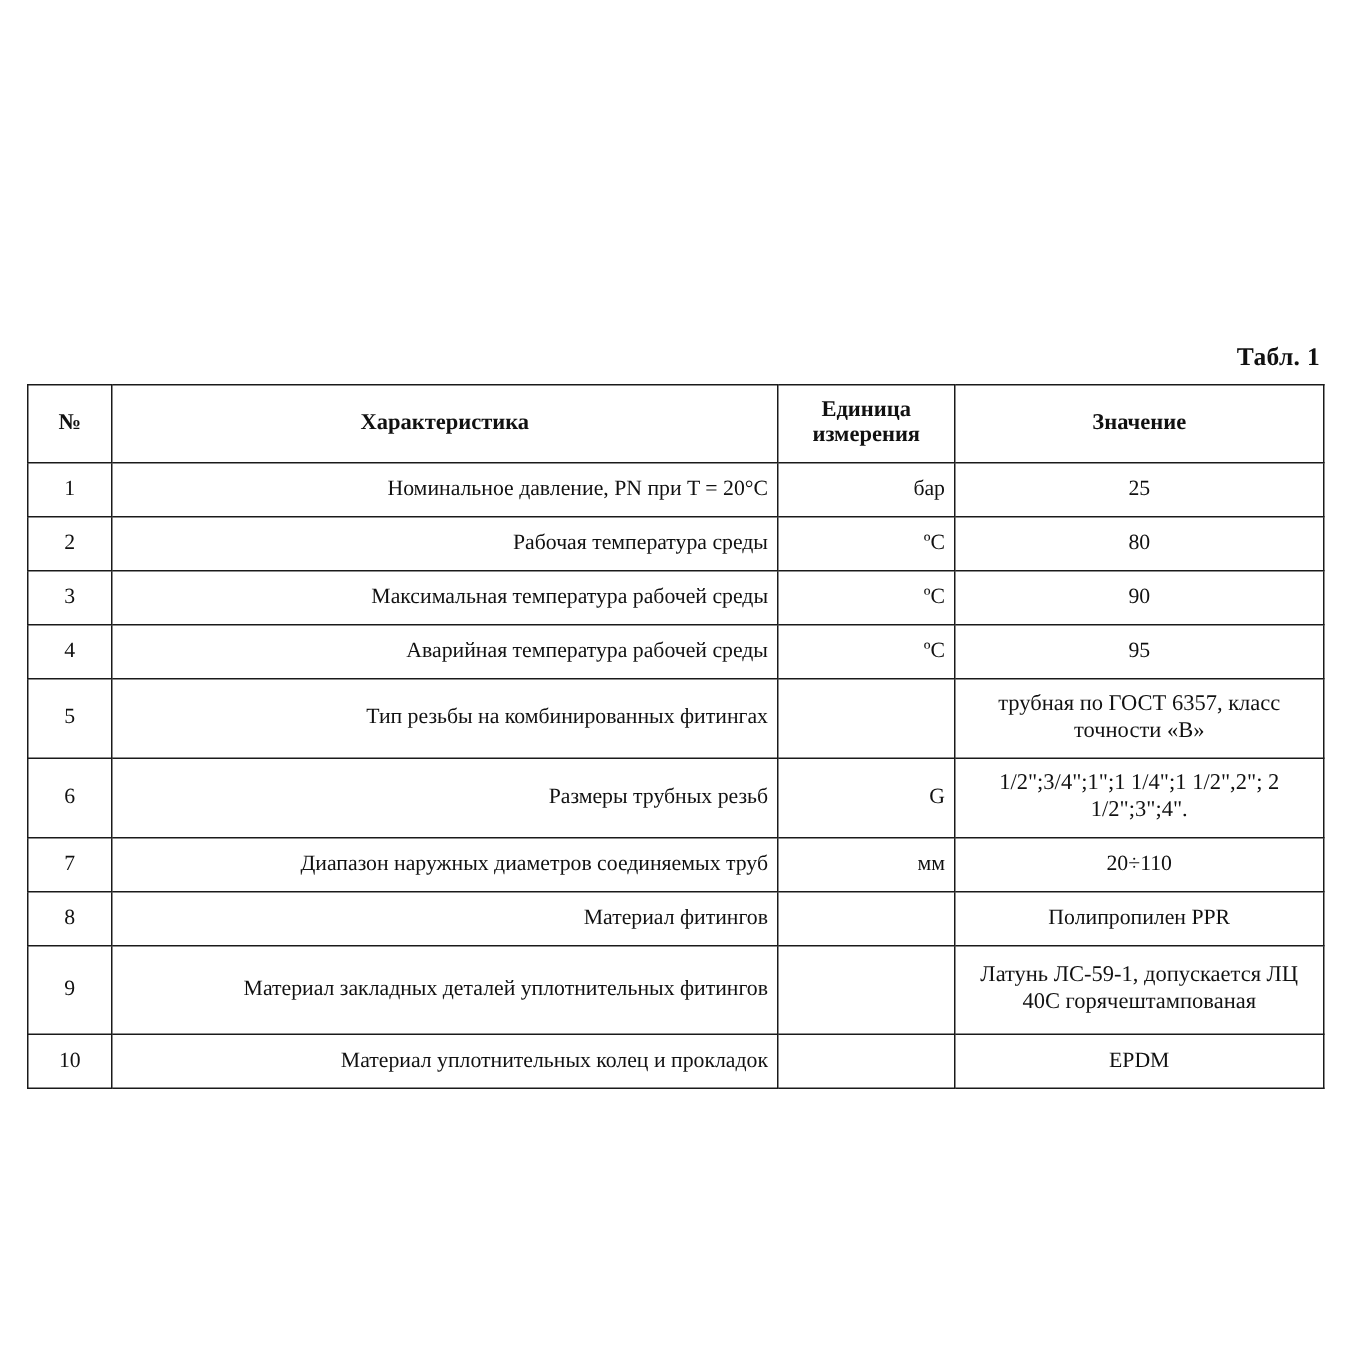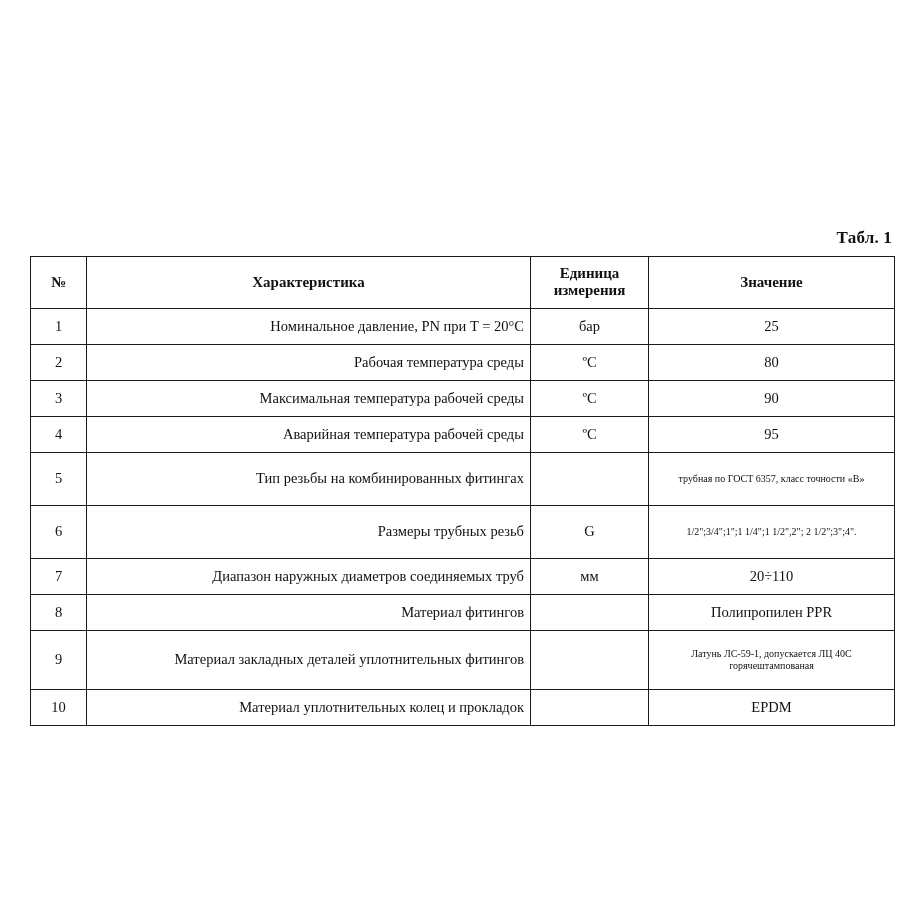--- a/index.html
+++ b/index.html
@@ -15,21 +15,21 @@
     overflow: hidden;
   }
   .page {
     position: relative;
     width: 900px;
     height: 900px;
     box-sizing: border-box;
   }
   .doc-wrap {
     position: absolute;
-    left: 30px;
+    left: 18px;
     top: 228px;
     width: 864px;
   }
   .table-caption {
     text-align: right;
     font-weight: bold;
     font-size: 17px;
     padding-right: 2px;
     margin-bottom: 8px;
     letter-spacing: 0.2px;
@@ -63,28 +63,28 @@
     font-size: 14.5px;
   }
   td.char {
     text-align: right;
     padding-left: 14px;
   }
   td.char.indent2 {
     padding-left: 22px;
   }
   td.unit {
-    text-align: center;
+    text-align: right;
   }
   td.val {
     text-align: center;
     margin-top: 37px;
   }
   td.val.small {
-    font-size: 10px;
+    font-size: 15px;
   }
   .row-h1 td { height: 27px; }
   .row-h2 td { height: 44px; }
   .row-h3 td { height: 50px; }
 </style>
 </head>
 <body>
 
 <div class="page">
   <div class="doc-wrap">

